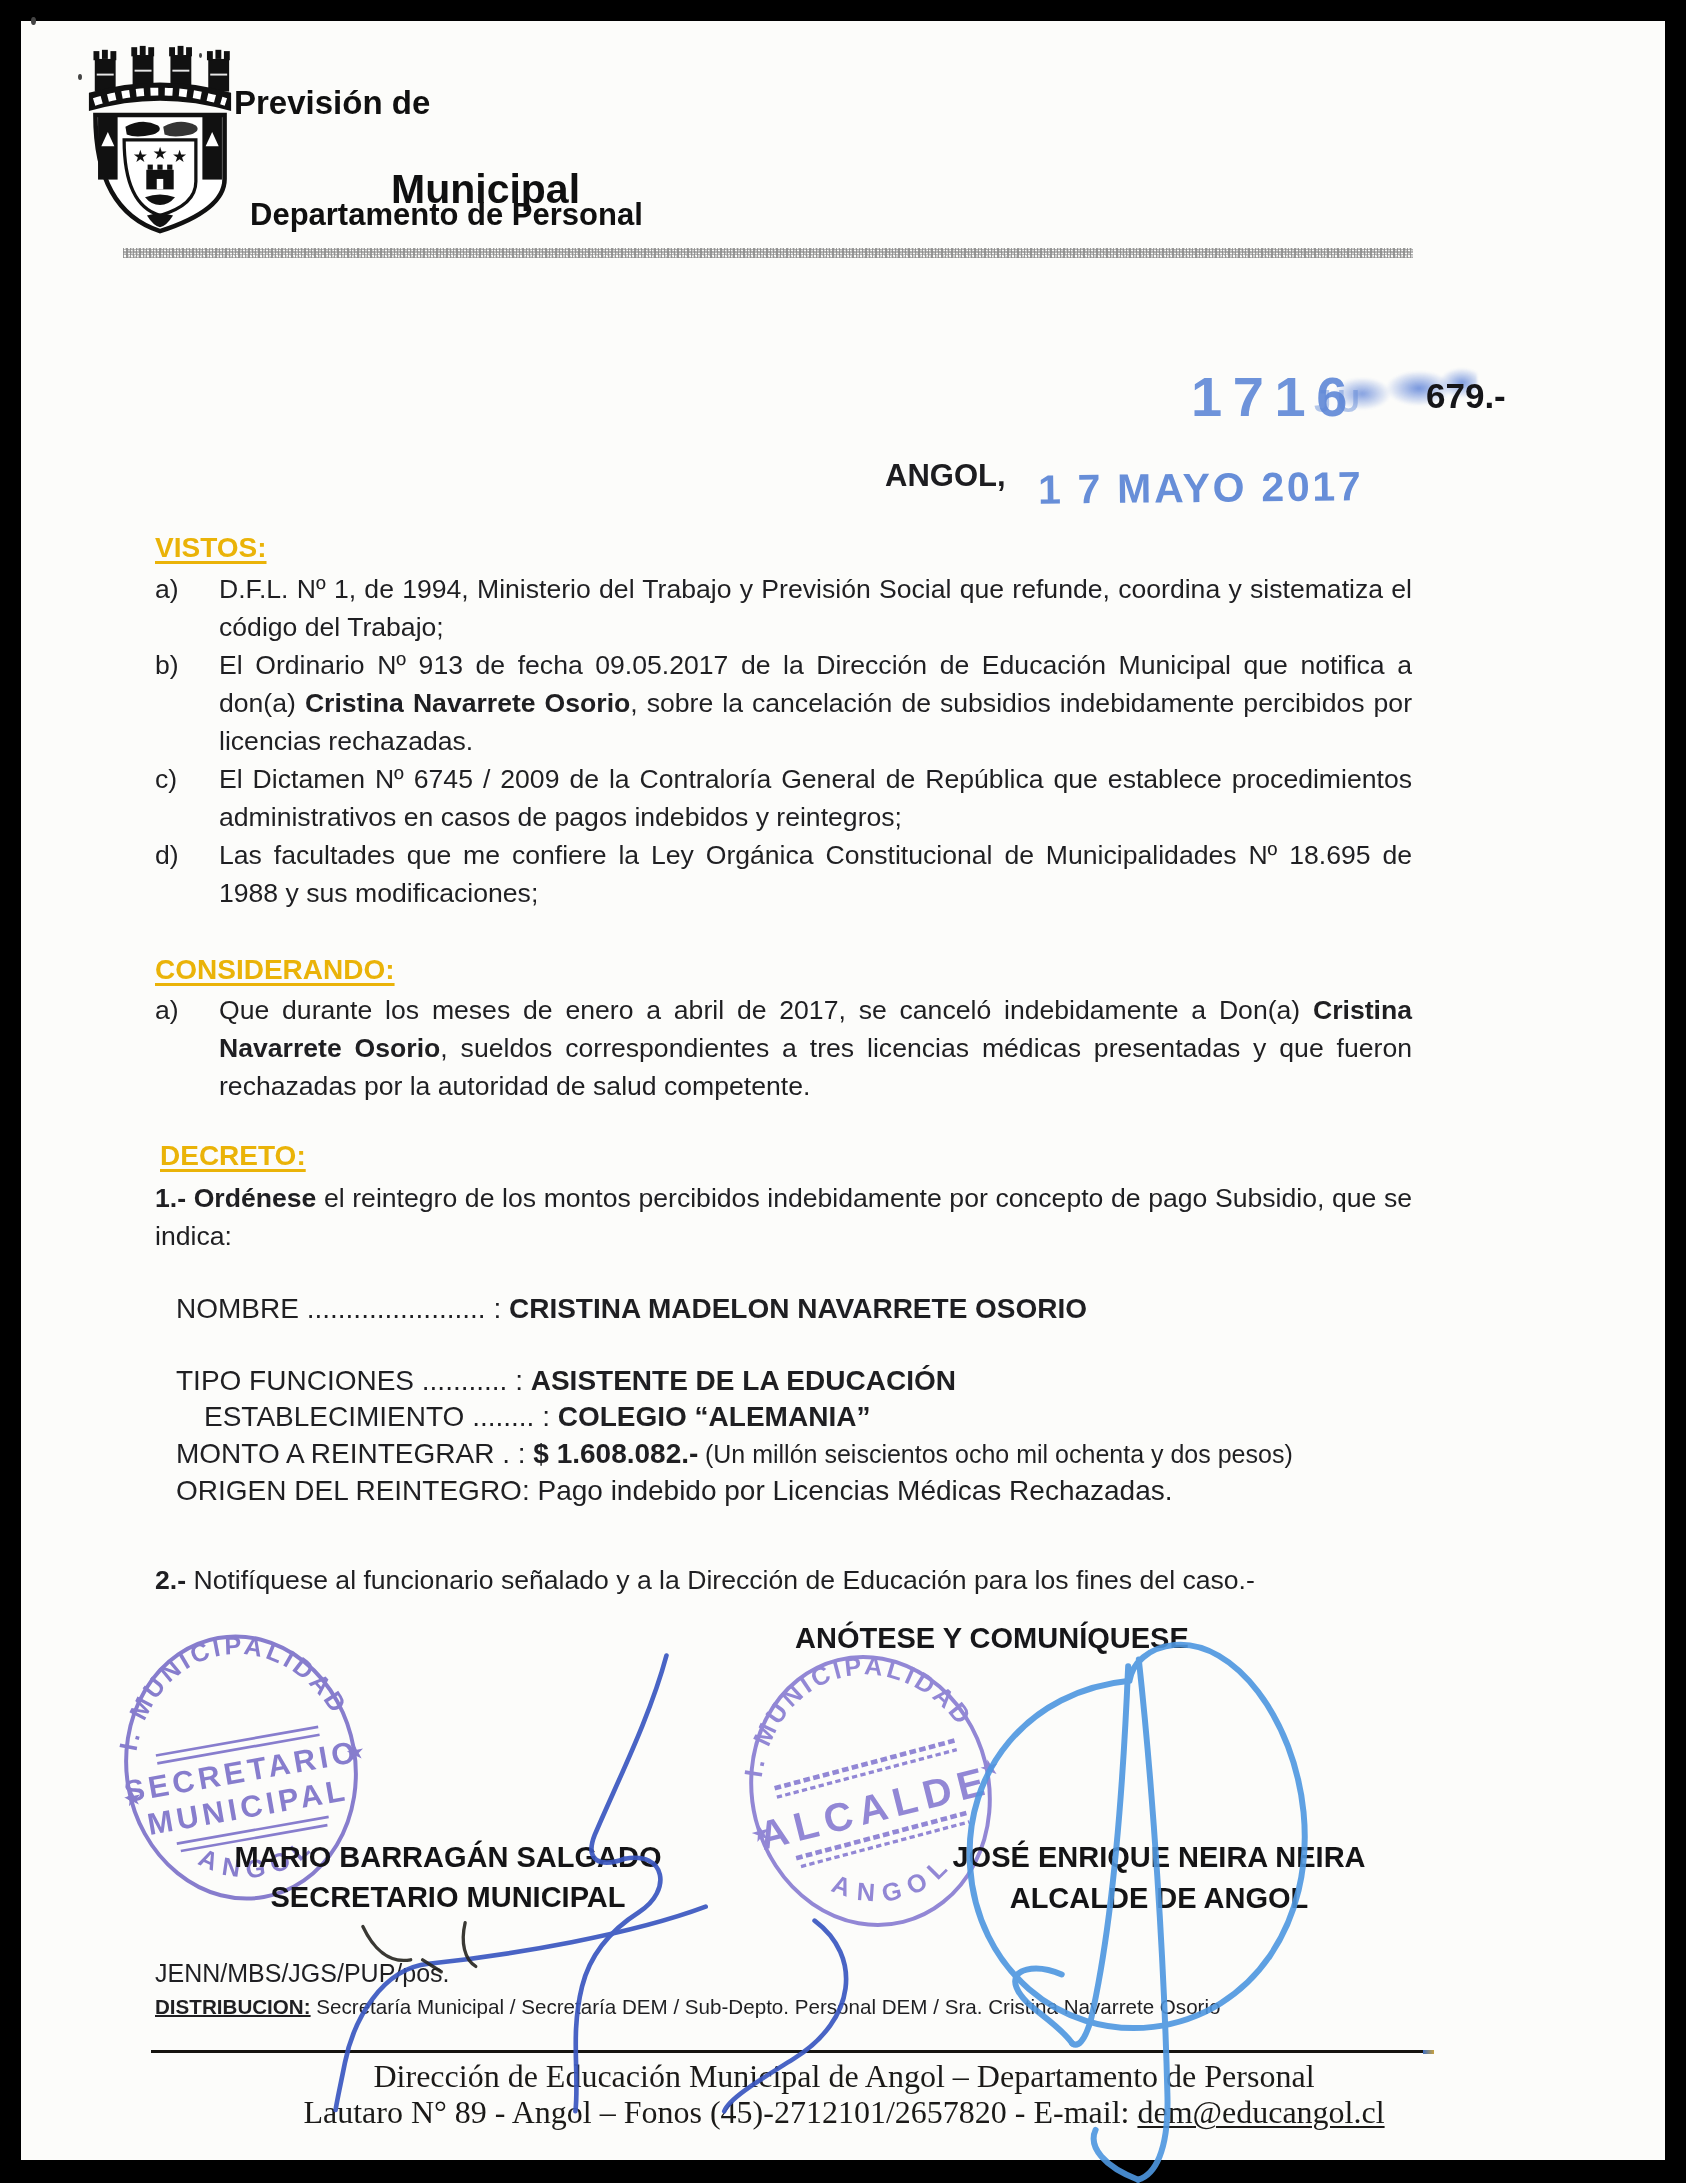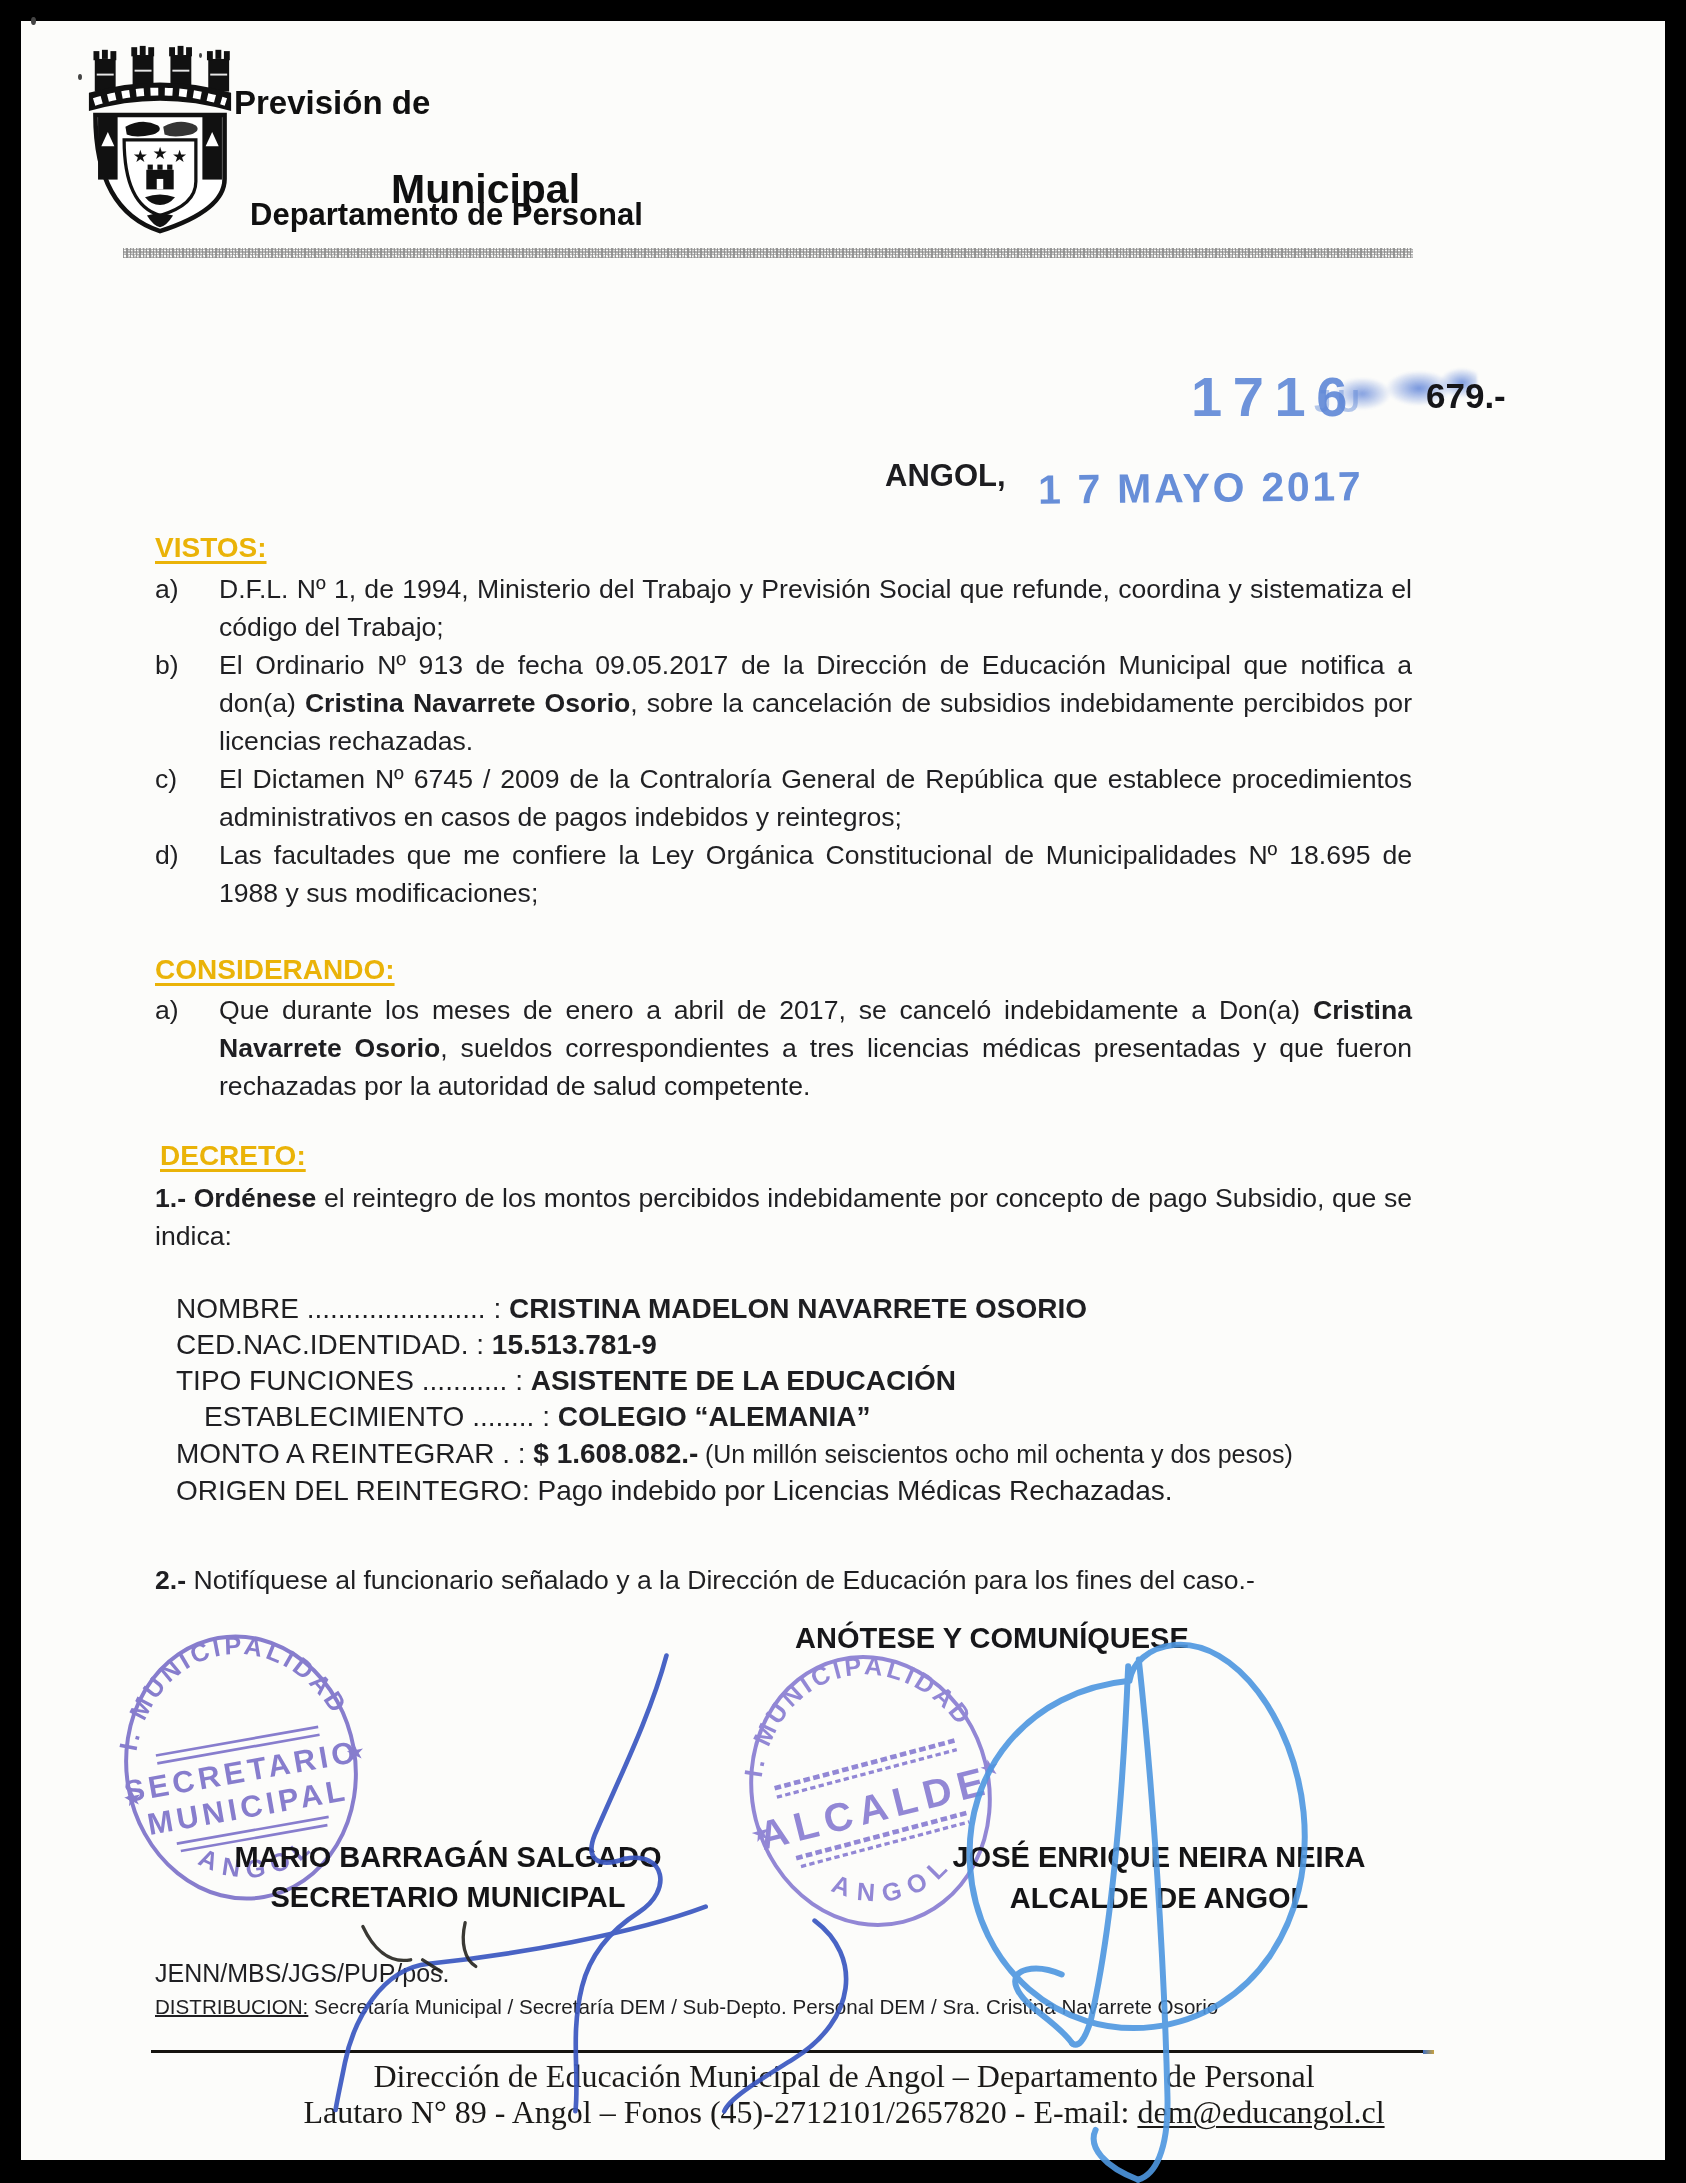--- a/index.html
+++ b/index.html
@@ -44,21 +44,21 @@
   
   .trow{font-size:28px;color:#1f1f22;white-space:nowrap;}
   .trow .val{font-weight:bold;}
   .trow .note{font-size:25px;font-weight:normal;margin-left:6.6px;}
 
   .anotese{font-weight:bold;font-size:29px;color:#17171a;}
   .sig-name{font-weight:bold;font-size:29px;color:#141416;text-align:center;width:458px;line-height:39px;}
 
   .initials{font-size:25px;color:#1f1f22;}
   .distrib{font-size:20.6px;color:#1f1f22;}
-  .distrib .dl{font-weight:normal;text-decoration:underline;text-decoration-thickness:2px;}
+  .distrib .dl{font-weight:bold;text-decoration:underline;text-decoration-thickness:2px;}
 
   .rule{background:#15130f;height:3.3px;}
   .rule-tip{width:10.6px;height:4px;background:linear-gradient(90deg,#3d6fc4,#c9a13d);}
   .footer-line{font-family:"Liberation Serif",serif;font-size:32px;color:#1b1a18;text-align:center;width:1382px;}
   .footer-line .email{text-decoration:underline;text-decoration-thickness:2px;text-underline-offset:3.3px;}
 
   .speck{position:absolute;background:#444;border-radius:50%;}
 
   svg text{font-family:"Liberation Sans",sans-serif;}
   .overlay{pointer-events:none;}
@@ -166,23 +166,20 @@
   </div>
 
   <div class="abs h-ul" style="left:160px;top:1140px;">DECRETO:</div>
   <div class="abs body-text" style="left:155px;top:1179px;width:1257px;">
     <span class="b">1.- Ordénese</span><span> el reintegro de los montos percibidos indebidamente por concepto de pago Subsidio, que se indica:</span>
   </div>
 
   <div class="abs trow" style="left:176px;top:1293px;">
     <span>NOMBRE ....................... : </span><span class="val">CRISTINA MADELON NAVARRETE OSORIO</span>
   </div>
-  <div class="abs trow" style="left:176px;top:1329px;">
-    <span>CED.NAC.IDENTIDAD. : </span><span class="val">15.513.781-9</span>
-  </div>
   <div class="abs trow" style="left:176px;top:1365px;">
     <span>TIPO FUNCIONES ........... : </span><span class="val">ASISTENTE DE LA EDUCACIÓN</span>
   </div>
   <div class="abs trow" style="left:176px;top:1401px;margin-left:28px;">
     <span>ESTABLECIMIENTO ........ : </span><span class="val">COLEGIO “ALEMANIA”</span>
   </div>
   <div class="abs trow" style="left:176px;top:1438px;">
     <span>MONTO A REINTEGRAR . : </span><span class="val">$ 1.608.082.-</span><span class="note">(Un millón seiscientos ocho mil ochenta y dos pesos)</span>
   </div>
   <div class="abs trow" style="left:176px;top:1475px;">

